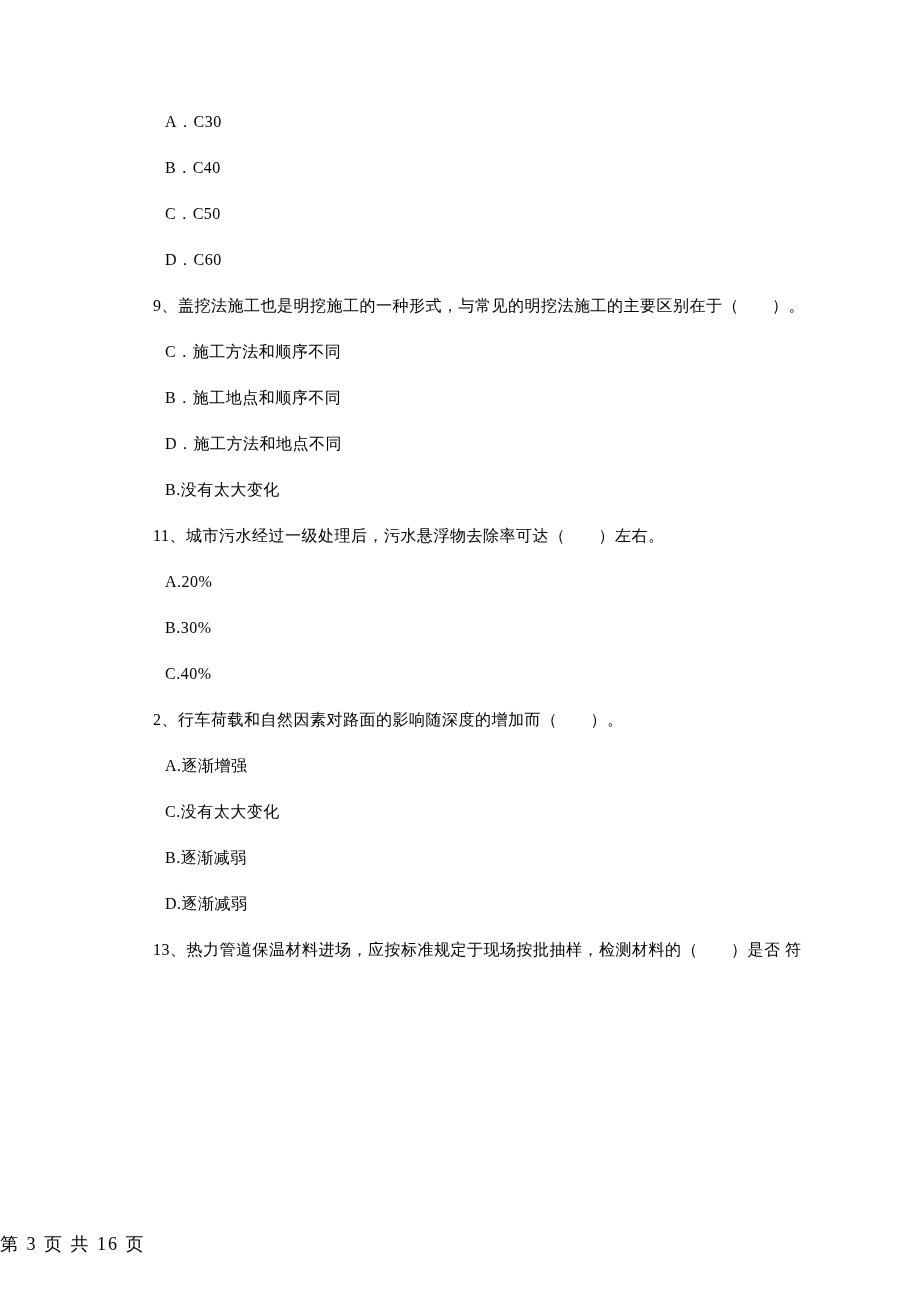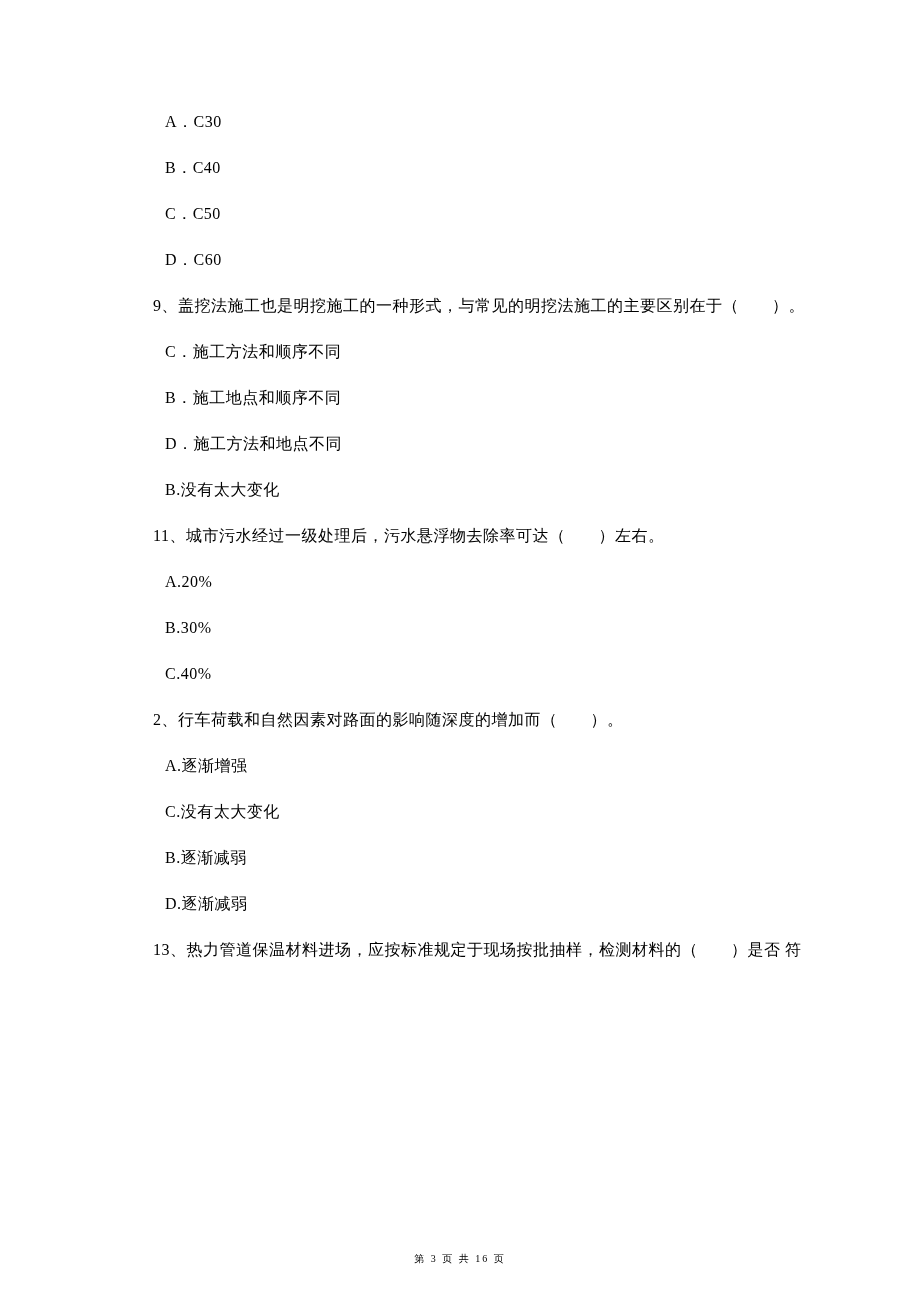--- a/index.html
+++ b/index.html
@@ -41,25 +41,24 @@
       display: inline;
     }
     .question-text {
       display: inline;
     }
     .blank {
       display: inline;
     }
     .footer {
       position: absolute;
-      bottom: 36px;
+      bottom: 44px;
       left: 0;
       right: 0;
-      text-align: center;
-      font-size: 10px;
+      font-size: 18px;
       letter-spacing: 2px;
     }
   </style>
 </head>
 <body>
 
 <div class="content">
 
   <div class="option">
     <span class="option-letter">A．</span><span class="option-text">C30</span>

